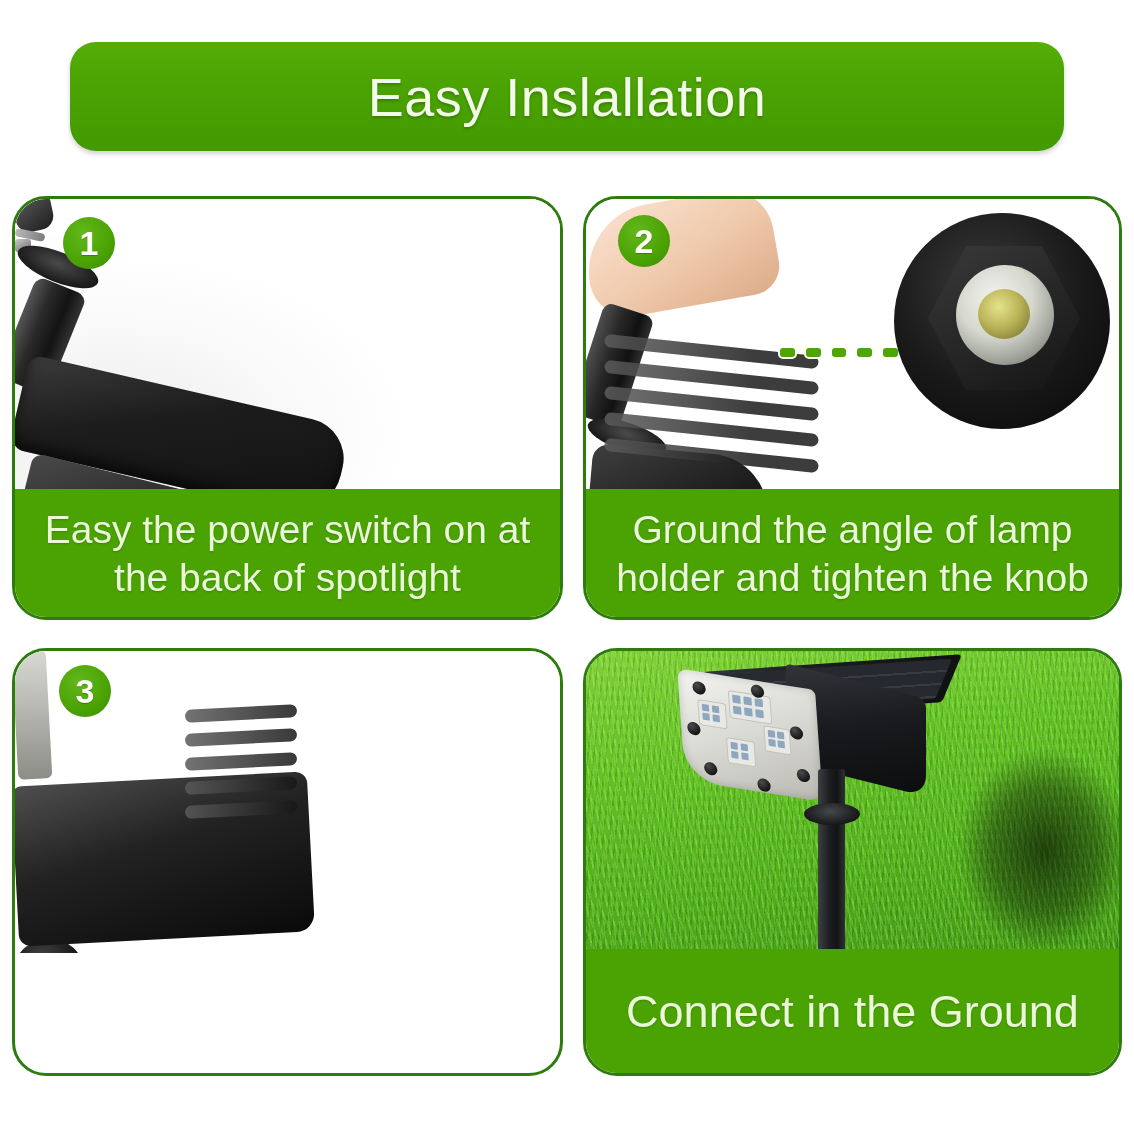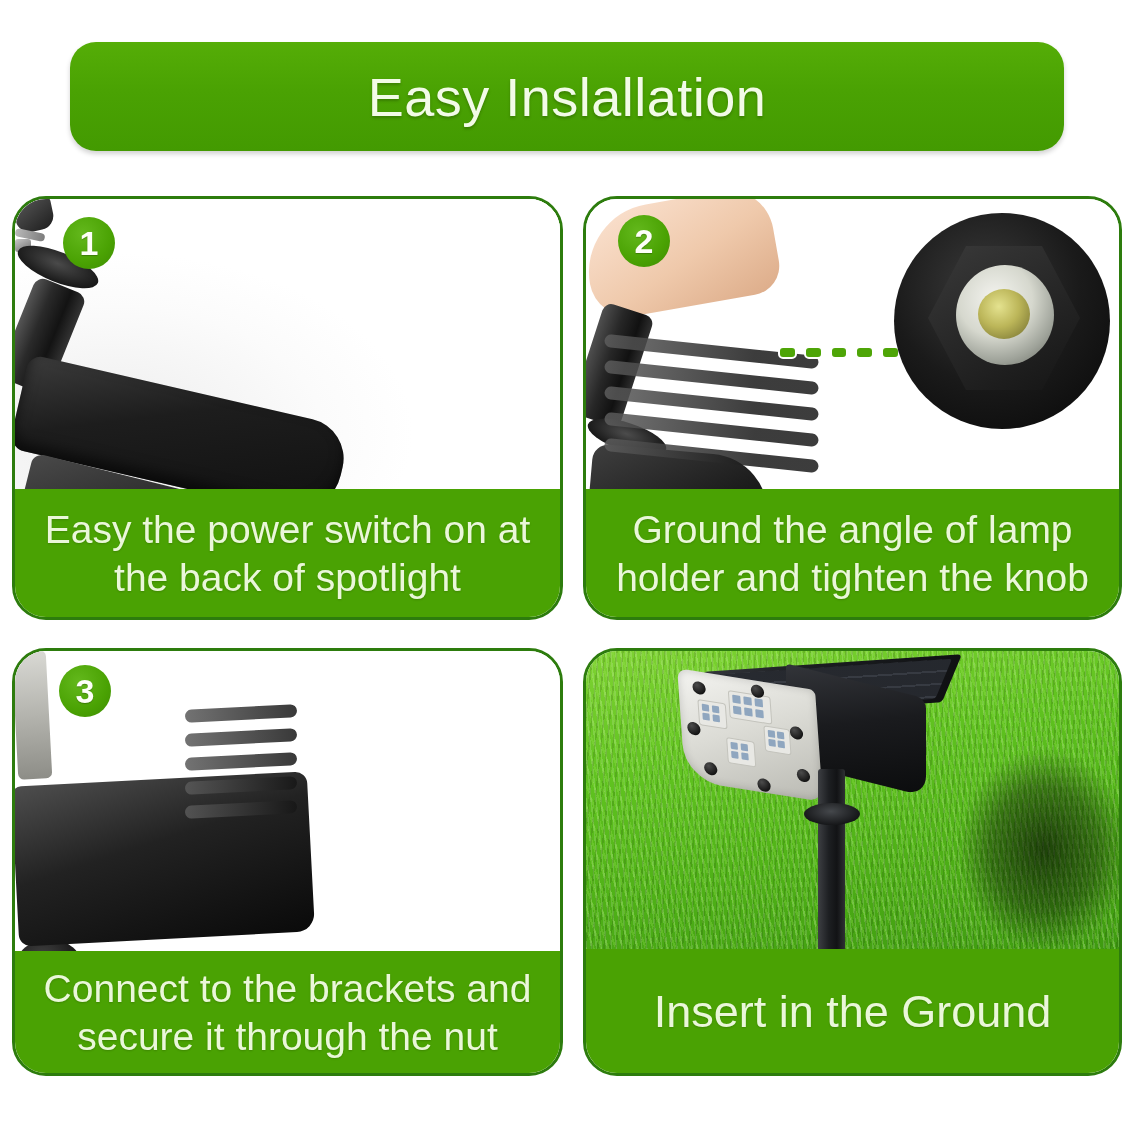--- a/index.html
+++ b/index.html
@@ -346,23 +346,20 @@
     <div class="step-badge">3</div>
     <div id="p3-lens"></div>
     <div id="p3-fixture"></div>
     <div class="p3-fin" id="p3-fin1"></div>
     <div class="p3-fin" id="p3-fin2"></div>
     <div class="p3-fin" id="p3-fin3"></div>
     <div class="p3-fin" id="p3-fin4"></div>
     <div class="p3-fin" id="p3-fin5"></div>
     <div id="p3-pivot"></div>
 
-  </div>
-  <div class="caption-bar">
-    <div class="cap-text">Connect to the brackets and secure it through the nut</div>
   </div>
 </div>
 
 <div class="panel" id="panel-4">
   <div class="photo" id="photo4">
     <div id="p4-solar"></div>
     <div id="p4-solar-cells"></div>
     <div id="p4-headcase"></div>
     <div id="p4-face">
       <div class="p4-led" style="left:18px;top:28px;width:26px;height:24px;">
@@ -396,15 +393,15 @@
       <div class="p4-screw" style="left:6px;top:52px;"></div>
       <div class="p4-screw" style="left:108px;top:40px;"></div>
       <div class="p4-screw" style="left:20px;top:90px;"></div>
       <div class="p4-screw" style="left:72px;top:98px;"></div>
       <div class="p4-screw" style="left:112px;top:82px;"></div>
     </div>
     <div id="p4-pole"></div>
     <div id="p4-collar"></div>
   </div>
   <div class="caption-bar">
-    <div class="cap-text">Insert in the Ground</div>
+    <div class="cap-text">Connect in the Ground</div>
   </div>
 </div>
 
 </body></html>

